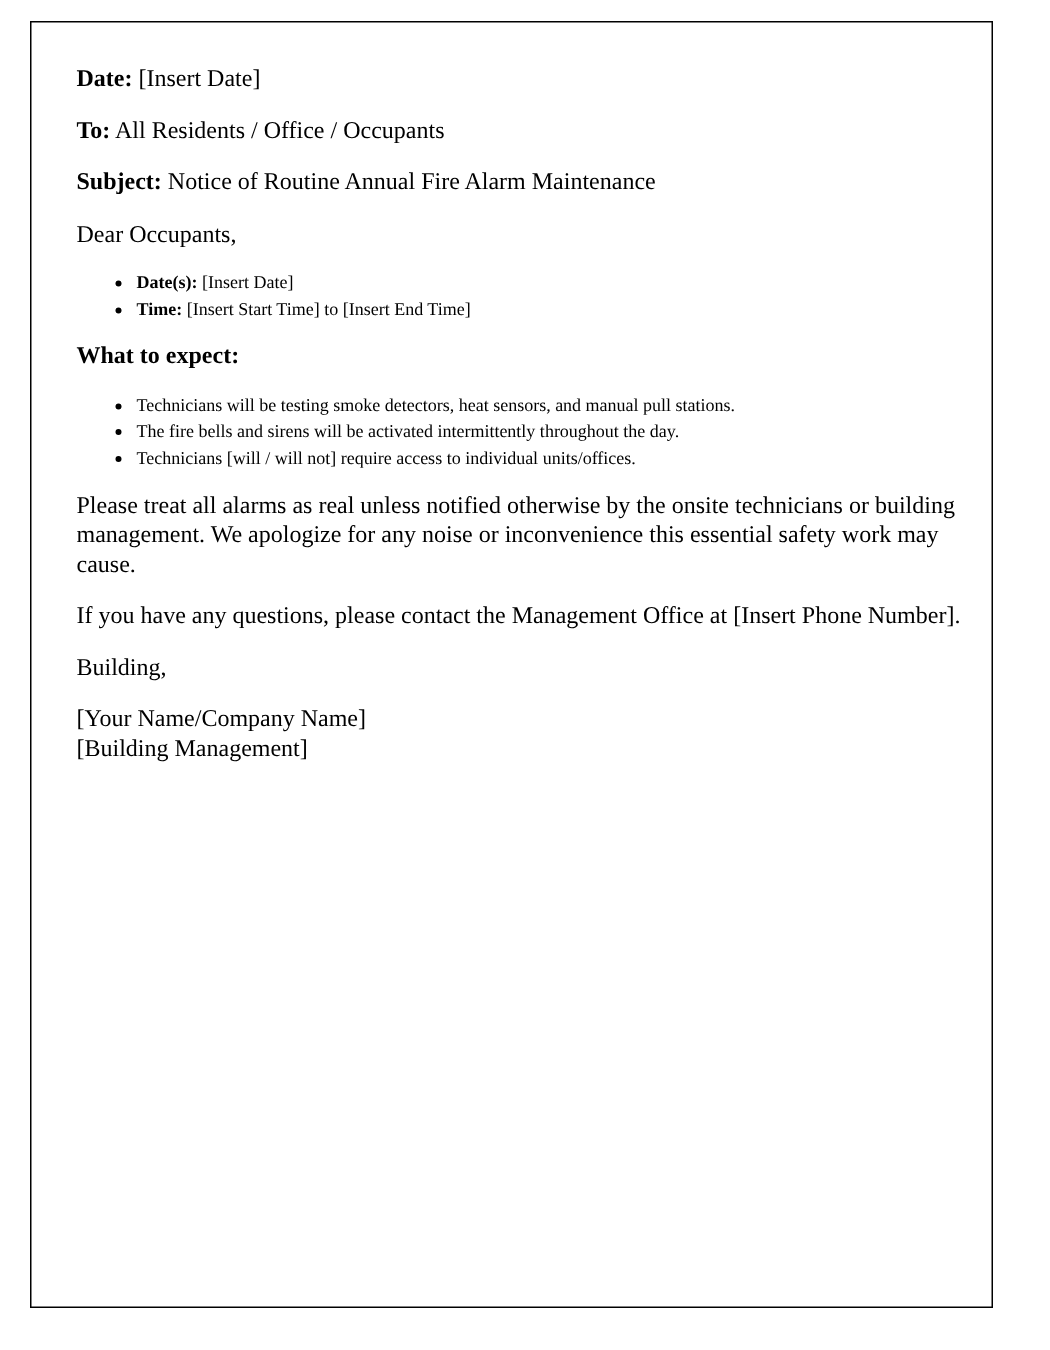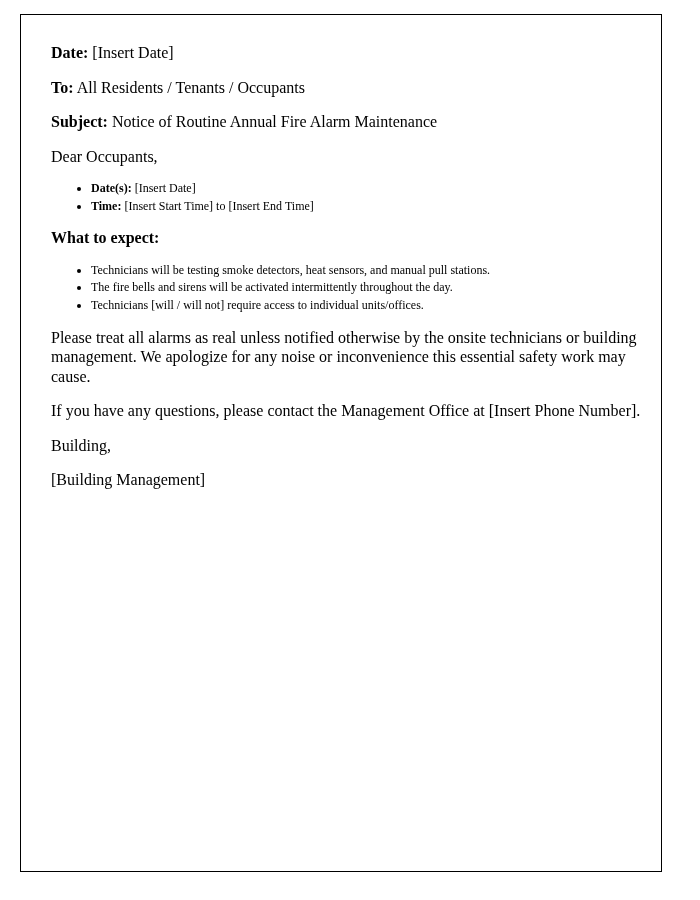--- a/index.html
+++ b/index.html
@@ -45,21 +45,21 @@
     margin: 0;
   }
 </style>
 </head>
 <body>
 
 <div class="page">
 
   <p class="para"><span class="bold">Date:</span> <span>[Insert Date]</span></p>
 
-  <p class="para"><span class="bold">To:</span> <span>All Residents / Tenants / Occupants</span></p>
+  <p class="para"><span class="bold">To:</span> <span>All Residents / Office / Occupants</span></p>
 
   <p class="para"><span class="bold">Subject:</span> <span>Notice of Routine Annual Fire Alarm Maintenance</span></p>
 
   <p class="para">Dear Occupants,</p>
 
 
   <ul class="bullets">
     <li><span class="bold">Date(s):</span> <span>[Insert Date]</span></li>
     <li><span class="bold">Time:</span> <span>[Insert Start Time] to [Insert End Time]</span></li>
   </ul>
@@ -71,15 +71,16 @@
     <li>The fire bells and sirens will be activated intermittently throughout the day.</li>
     <li>Technicians [will / will not] require access to individual units/offices.</li>
   </ul>
 
   <p class="para">Please treat all alarms as real unless notified otherwise by the onsite technicians or building management. We apologize for any noise or inconvenience this essential safety work may cause.</p>
 
   <p class="para">If you have any questions, please contact the Management Office at [Insert Phone Number].</p>
 
   <p class="para">Building,</p>
 
+  <p class="sig-line">[Your Name/Company Name]</p>
   <p class="sig-line">[Building Management]</p>
 
 </div>
 
 </body></html>

